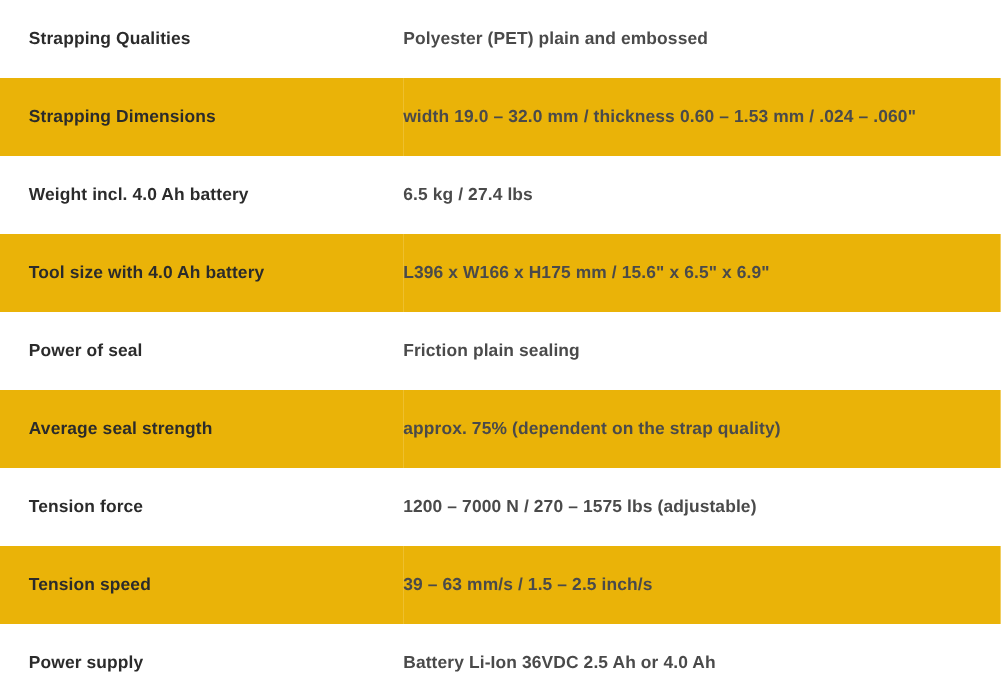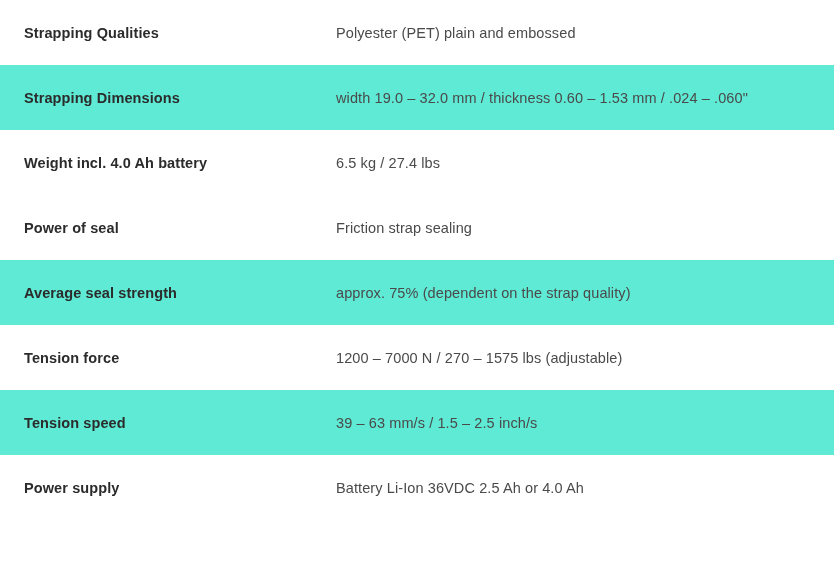--- a/index.html
+++ b/index.html
@@ -16,21 +16,21 @@
   }
   .spec-table {
     width: 834px;
     border-collapse: collapse;
     table-layout: fixed;
   }
   .spec-table tr.row-odd {
     background: #ffffff;
   }
   .spec-table tr.row-even {
-    background: #5eead4;
+    background: #eab308;
   }
   .spec-table td {
     vertical-align: middle;
     padding: 0;
     height: 65px;
     box-sizing: border-box;
   }
   .spec-table td.label-cell {
     width: 336px;
     padding-left: 24px;
@@ -39,21 +39,21 @@
     font-weight: bold;
     color: #2b2b2b;
     letter-spacing: 0.1px;
     margin-top: 28px;
   }
   .spec-table td.value-cell {
     width: 498px;
     padding-left: 0px;
     padding-right: 16px;
     font-size: 14.5px;
-    font-weight: normal;
+    font-weight: bold;
     color: #4a4a4a;
     letter-spacing: 0.1px;
     margin-left: 12px;
   }
 </style>
 </head>
 <body>
 
 <table class="spec-table">
   <tbody>
@@ -62,23 +62,27 @@
       <td class="value-cell">Polyester (PET) plain and embossed</td>
     </tr>
     <tr class="row-even">
       <td class="label-cell">Strapping Dimensions</td>
       <td class="value-cell">width 19.0 – 32.0 mm / thickness 0.60 – 1.53 mm / .024 – .060"</td>
     </tr>
     <tr class="row-odd">
       <td class="label-cell">Weight incl. 4.0 Ah battery</td>
       <td class="value-cell">6.5 kg / 27.4 lbs</td>
     </tr>
+    <tr class="row-even">
+      <td class="label-cell">Tool size with 4.0 Ah battery</td>
+      <td class="value-cell">L396 x W166 x H175 mm / 15.6" x 6.5" x 6.9"</td>
+    </tr>
     <tr class="row-odd">
       <td class="label-cell">Power of seal</td>
-      <td class="value-cell">Friction strap sealing</td>
+      <td class="value-cell">Friction plain sealing</td>
     </tr>
     <tr class="row-even">
       <td class="label-cell">Average seal strength</td>
       <td class="value-cell">approx. 75% (dependent on the strap quality)</td>
     </tr>
     <tr class="row-odd">
       <td class="label-cell">Tension force</td>
       <td class="value-cell">1200 – 7000 N / 270 – 1575 lbs (adjustable)</td>
     </tr>
     <tr class="row-even">

